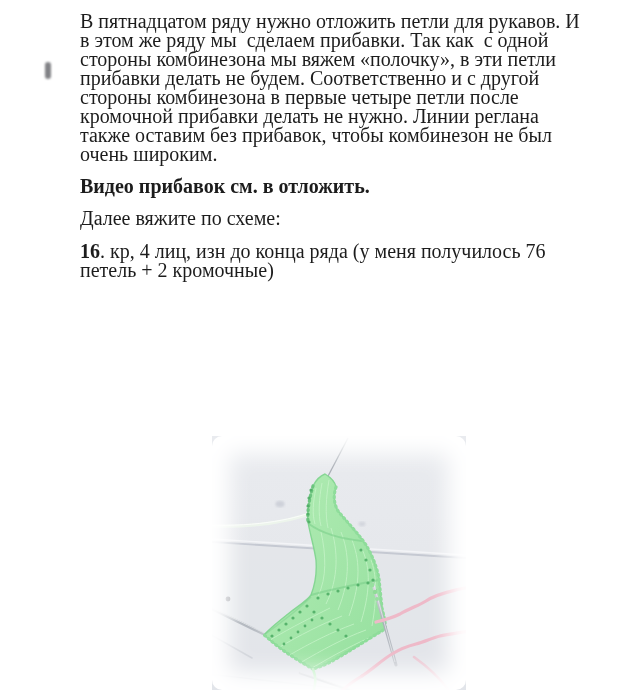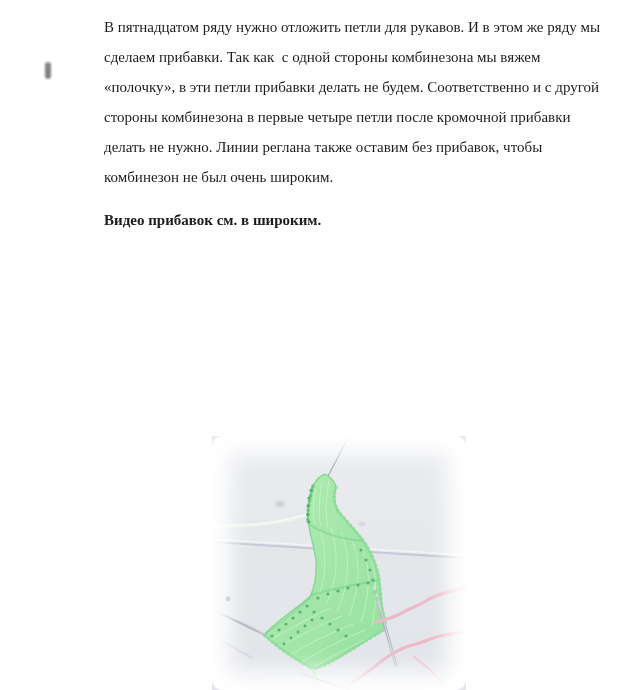--- a/index.html
+++ b/index.html
@@ -9,24 +9,23 @@
     height: 690px;
     background: #ffffff;
     overflow: hidden;
     font-family: "Liberation Serif", "DejaVu Serif", serif;
   }
   .text-col {
     position: absolute;
     left: 80px;
     top: 12px;
     width: 508px;
-    font-size: 15px;
-    line-height: 30px;
+    font-size: 20px;
+    line-height: 19px;
     color: #1c1c1c;
-    margin-left: 24px;
     -webkit-font-smoothing: antialiased;
   }
   .text-col p {
     margin: 0 0 13px 0;
     white-space: pre-wrap;
   }
   .text-col p.bold { font-weight: 700; }
   .text-col p.row  { margin-bottom: 13px; }
   .row-num { font-weight: 700; }
   
@@ -62,21 +61,23 @@
 </style>
 </head>
 <body>
 
 <div id="page">
 
   <div class="edge-smudge"></div>
 
   <div class="text-col">
     <p>В пятнадцатом ряду нужно отложить петли для рукавов. И в этом же ряду мы  сделаем прибавки. Так как  с одной стороны комбинезона мы вяжем «полочку», в эти петли прибавки делать не будем. Соответственно и с другой стороны комбинезона в первые четыре петли после кромочной прибавки делать не нужно. Линии реглана также оставим без прибавок, чтобы комбинезон не был очень широким.</p>
-    <p class="bold">Видео прибавок см. в широким.</p>
+    <p class="bold">Видео прибавок см. в отложить.</p>
+    <p style="margin-bottom:14px">Далее вяжите по схеме:</p>
+    <p class="row"><span class="row-num">16</span><span>. кр, 4 лиц, изн до конца ряда (у меня получилось 76 петель + 2 кромочные)</span></p>
   </div>
 
   <figure class="photo-wrap" style="margin:0">
     <svg viewBox="0 0 254 254" width="254" height="254" xmlns="http://www.w3.org/2000/svg">
       <defs>
         <linearGradient id="woodG" x1="0" y1="0" x2="0" y2="1">
           <stop offset="0" stop-color="#e9ebef"></stop>
           <stop offset="0.45" stop-color="#e6e8ec"></stop>
           <stop offset="1" stop-color="#e2e4e9"></stop>
         </linearGradient>

